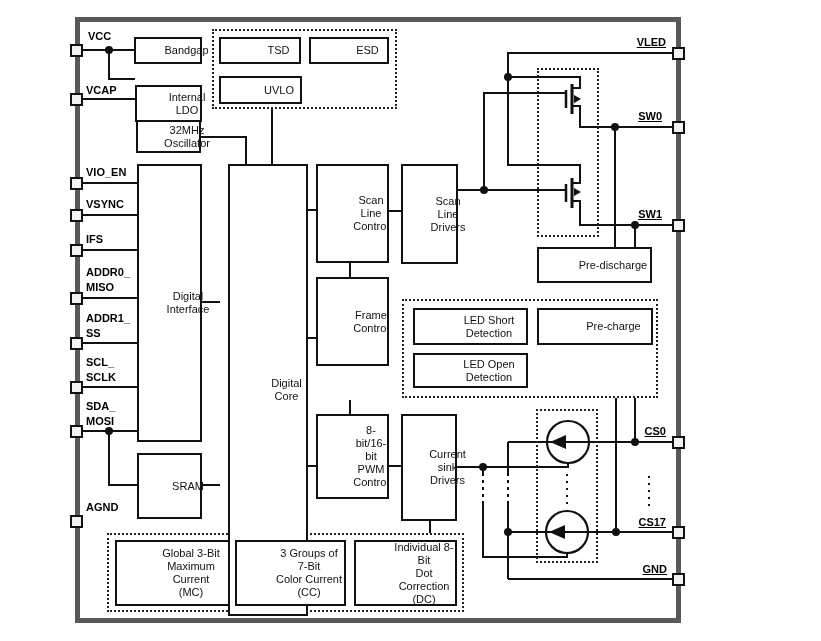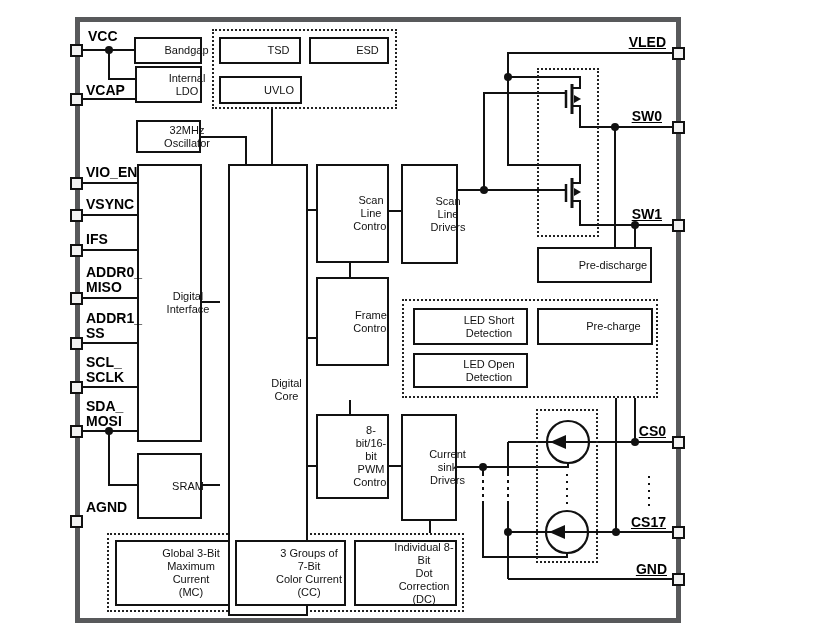--- a/index.html
+++ b/index.html
@@ -7,21 +7,21 @@
          font-family:"Liberation Sans",sans-serif;}
   .chipborder{position:absolute;left:75px;top:17px;width:606px;height:606px;
               border:5px solid #58595b;box-sizing:border-box;z-index:0;}
   svg.wires{position:absolute;left:0;top:0;z-index:1;}
   .dotted{position:absolute;box-sizing:border-box;border:2px dotted #222;z-index:2;background:transparent;}
   .box{position:absolute;box-sizing:border-box;background:#fff;border:2px solid #111;
        display:flex;align-items:center;justify-content:center;text-align:center;
        font-size:11px;line-height:13px;color:#111;white-space:pre-line;z-index:3;padding-left:37px;}
   .pin{position:absolute;width:13px;height:13px;box-sizing:border-box;background:#f2f2f2;
        border:2px solid #111;z-index:5;}
-  .plabel{position:absolute;font-weight:bold;font-size:14px;line-height:15px;color:#000;
+  .plabel{position:absolute;font-weight:bold;font-size:11px;line-height:15px;color:#000;
           z-index:4;white-space:pre-line;}
   .plabel.r{text-align:right;text-decoration:underline;}
 </style>
 </head>
 <body>
 
 <div id="stage">
 
   <div class="chipborder"></div>
 
@@ -118,21 +118,21 @@
     </g>
   </svg>
 
   <div class="dotted" style="left:212px;top:29px;width:185px;height:80px"></div>
   <div class="dotted" style="left:537px;top:68px;width:62px;height:169px"></div>
   <div class="dotted" style="left:402px;top:299px;width:256px;height:99px"></div>
   <div class="dotted" style="left:536px;top:409px;width:62px;height:154px"></div>
   <div class="dotted" style="left:107px;top:533px;width:357px;height:79px"></div>
 
   <div class="box" style="left:134px;top:37px;width:68px;height:27px">Bandgap</div>
-  <div class="box" style="left:135px;top:66px;width:67px;height:37px">Internal
+  <div class="box" style="left:135px;top:85px;width:67px;height:37px">Internal
 LDO</div>
   <div class="box" style="left:219px;top:37px;width:82px;height:27px">TSD</div>
   <div class="box" style="left:309px;top:37px;width:80px;height:27px">ESD</div>
   <div class="box" style="left:219px;top:76px;width:83px;height:28px">UVLO</div>
   <div class="box" style="left:136px;top:120px;width:65px;height:33px">32MHz
 Oscillator</div>
   <div class="box" style="left:137px;top:164px;width:65px;height:278px">Digital
 Interface</div>
   <div class="box" style="left:228px;top:164px;width:80px;height:452px">Digital Core</div>
   <div class="box" style="left:316px;top:164px;width:73px;height:99px">Scan Line

